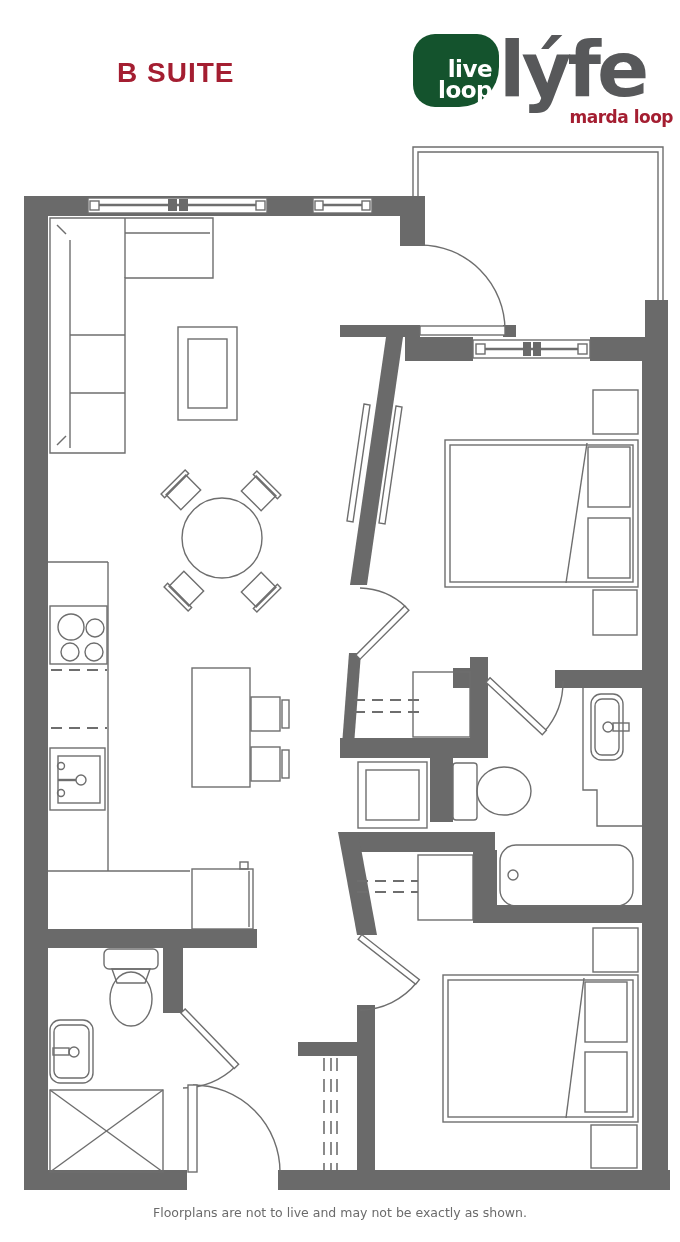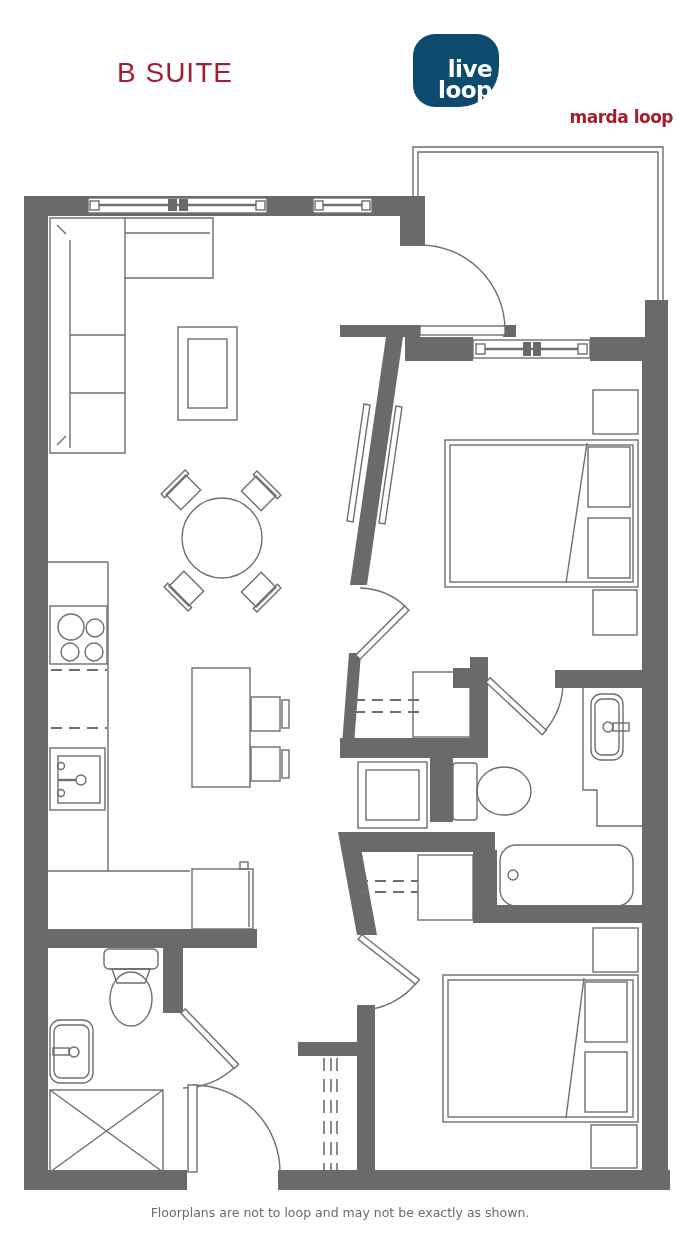--- a/index.html
+++ b/index.html
@@ -1,25 +1,25 @@
 <!DOCTYPE html>
 <html><head>
 <meta charset="utf-8">
 <style>
   html,body{margin:0;padding:0;background:#ffffff;}
   body{width:680px;height:1242px;position:relative;font-family:"Liberation Sans","DejaVu Sans",sans-serif;overflow:hidden;}
   .page-title{
     position:absolute;left:117px;top:57px;
-    font-size:28px;font-weight:normal;letter-spacing:1px;
+    font-size:28px;font-weight:bold;letter-spacing:1px;
     color:#A41E31;
   }
   .logo{position:absolute;left:413px;top:30px;width:260px;height:100px;}
   .logo-badge{
     position:absolute;left:0;top:4px;width:86px;height:73px;
-    background:#0c4a6e;border-radius:22px 22px 40px 22px;
+    background:#14532d;border-radius:22px 22px 40px 22px;
     display:flex;flex-direction:column;justify-content:flex-end;align-items:flex-end;
     padding:0 7px 6px 0;box-sizing:border-box;
   }
   .logo-badge span{
     color:#ffffff;font-weight:bold;font-size:23px;line-height:0.92;
     font-family:"DejaVu Sans","Liberation Sans",sans-serif;letter-spacing:-0.5px;
   }
   .logo-word{
     position:absolute;left:86px;top:-22px;
     font-family:"DejaVu Sans","Liberation Sans",sans-serif;
@@ -292,16 +292,17 @@
   </g>
 </svg>
 
 <div class="page-title">B SUITE</div>
 
 <div class="logo">
   <div class="logo-badge">
     <span>live</span>
     <span>loop</span>
   </div>
+  <div class="logo-word">lýfe</div>
   <div class="logo-sub">marda loop</div>
 </div>
 
-<div class="footer-note">Floorplans are not to loop and may not be exactly as shown.</div>
+<div class="footer-note">Floorplans are not to live and may not be exactly as shown.</div>
 
 </body></html>

